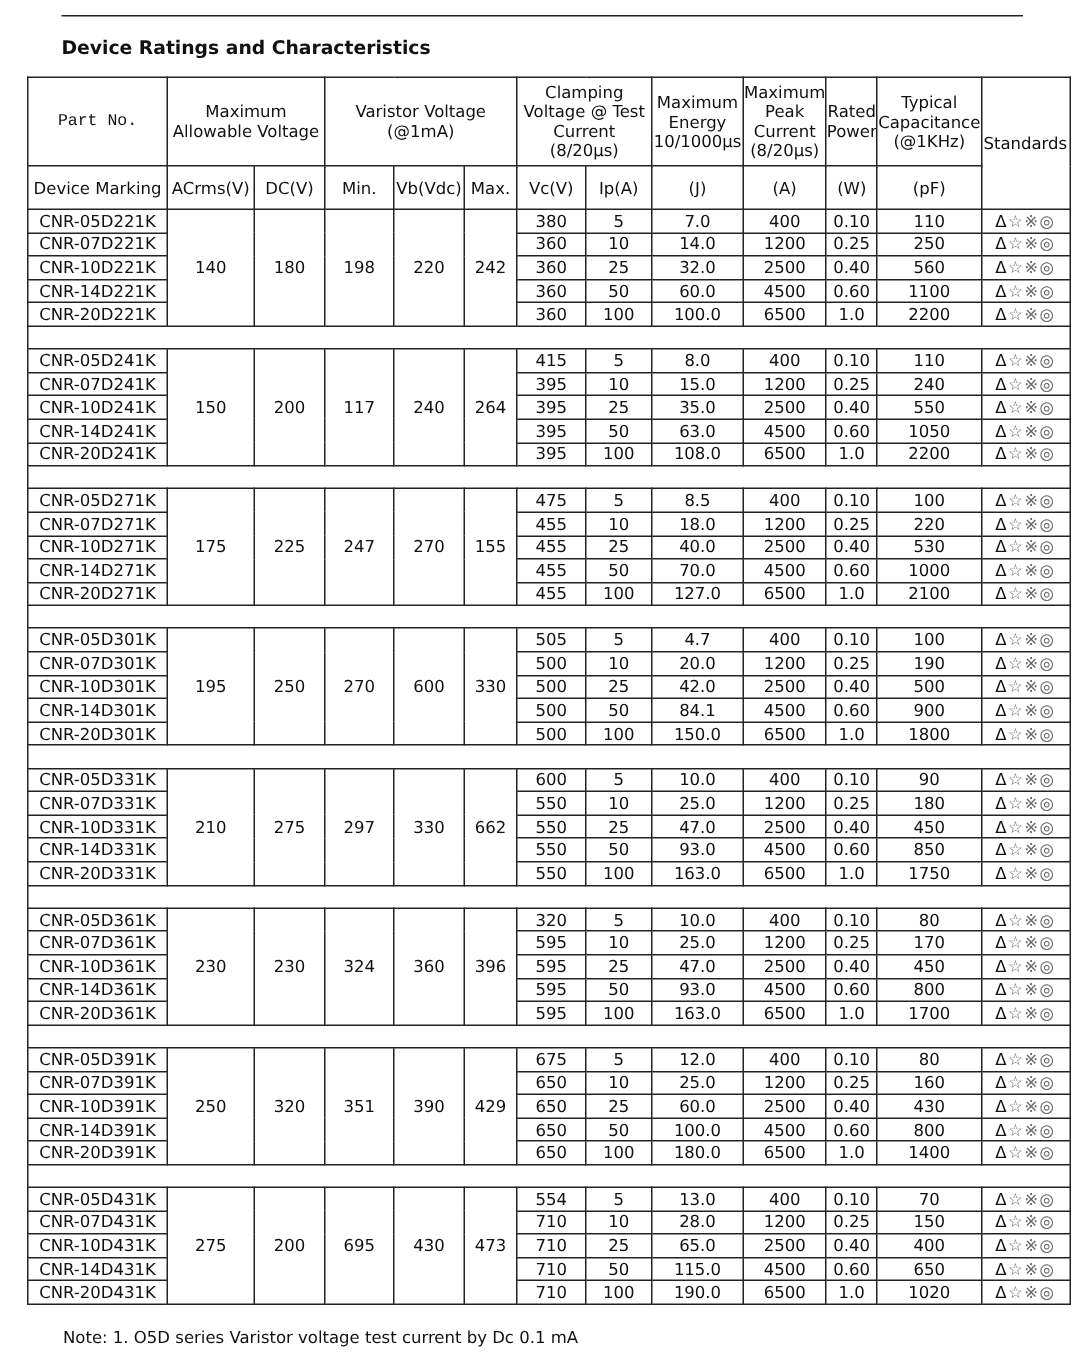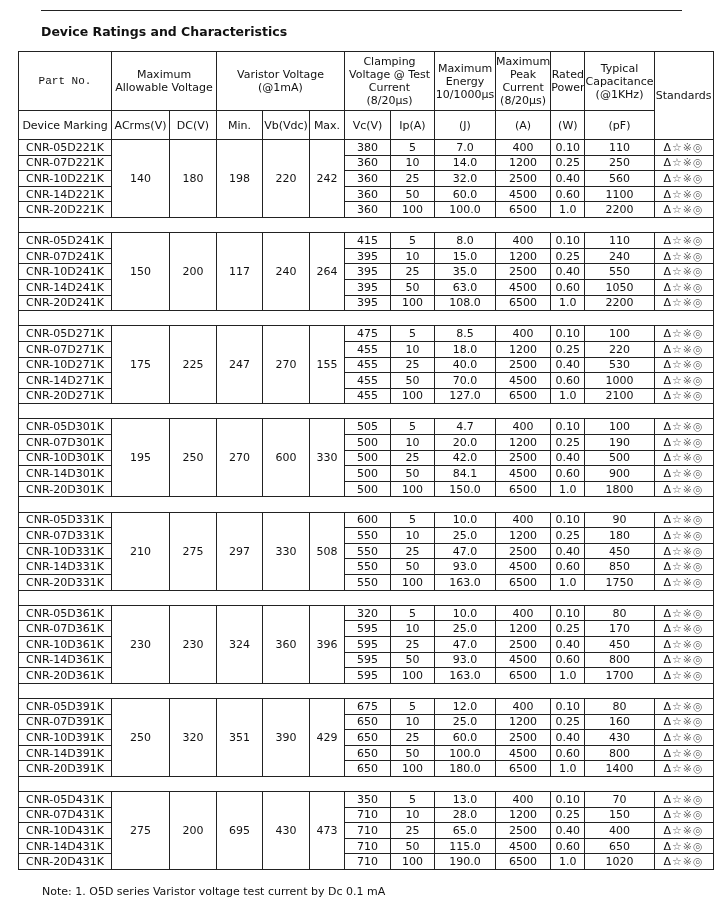--- a/index.html
+++ b/index.html
@@ -305,21 +305,21 @@
       </tr>
       <tr class="sep">
         <td colspan="13"></td>
       </tr>
       <tr class="data">
         <td>CNR-05D331K</td>
         <td rowspan="5">210</td>
         <td rowspan="5">275</td>
         <td rowspan="5">297</td>
         <td rowspan="5">330</td>
-        <td rowspan="5">508</td>
+        <td rowspan="5">662</td>
         <td>600</td>
         <td>5</td>
         <td>10.0</td>
         <td>400</td>
         <td>0.10</td>
         <td>90</td>
         <td class="std"><span class="tri">Δ</span><span class="sym">☆</span><span class="sym">※</span><span class="sym">◎</span></td>
       </tr>
       <tr class="data">
         <td>CNR-07D331K</td>
@@ -480,21 +480,21 @@
       <tr class="sep">
         <td colspan="13"></td>
       </tr>
       <tr class="data">
         <td>CNR-05D431K</td>
         <td rowspan="5">275</td>
         <td rowspan="5">200</td>
         <td rowspan="5">695</td>
         <td rowspan="5">430</td>
         <td rowspan="5">473</td>
-        <td>350</td>
+        <td>554</td>
         <td>5</td>
         <td>13.0</td>
         <td>400</td>
         <td>0.10</td>
         <td>70</td>
         <td class="std"><span class="tri">Δ</span><span class="sym">☆</span><span class="sym">※</span><span class="sym">◎</span></td>
       </tr>
       <tr class="data">
         <td>CNR-07D431K</td>
         <td>710</td>

